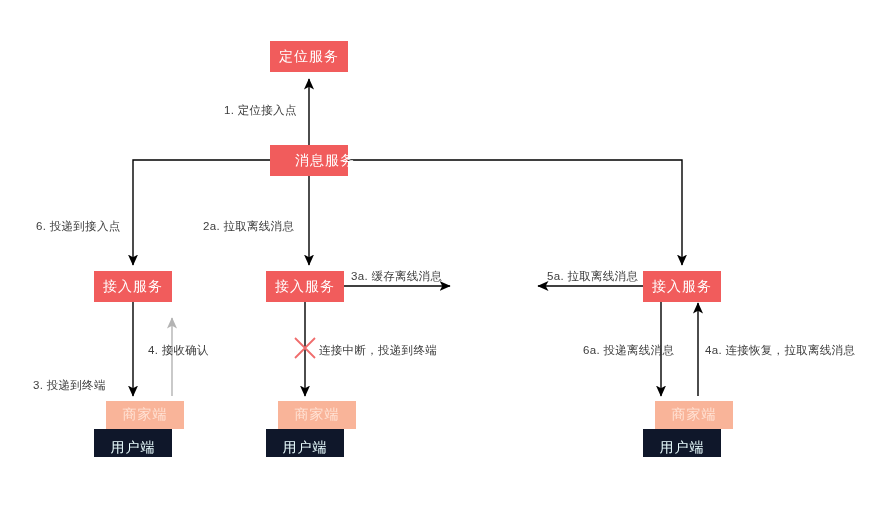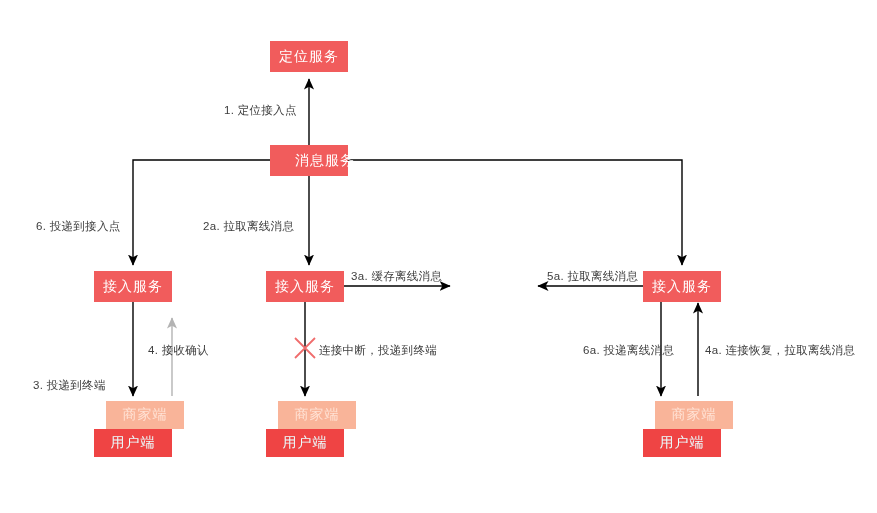--- a/index.html
+++ b/index.html
@@ -18,21 +18,21 @@
     display:flex;align-items:center;justify-content:center;
     color:#ffffff;
     font-size:14px;
     letter-spacing:1px;
     box-sizing:border-box;
     white-space:nowrap;
   }
   .node.red{background:#F15C5C;}
   .node.gray{background:#B3B3B3;color:#EDEDED;font-size:15px;letter-spacing:0.5px;}
   .node.peach{background:#F9B499;color:#FFE2D5;margin-left:12px;}
-  .node.cyan{background:#ef4444;color:#EAFEFF;}
+  .node.cyan{background:#0f172a;color:#EAFEFF;align-items:flex-end;}
 
   .lbl{
     position:absolute;
     font-size:11.5px;
     color:#3D3D3D;
     white-space:nowrap;
     letter-spacing:0.3px;
   }
   .xmark{position:absolute;width:24px;height:24px;}
 </style>

